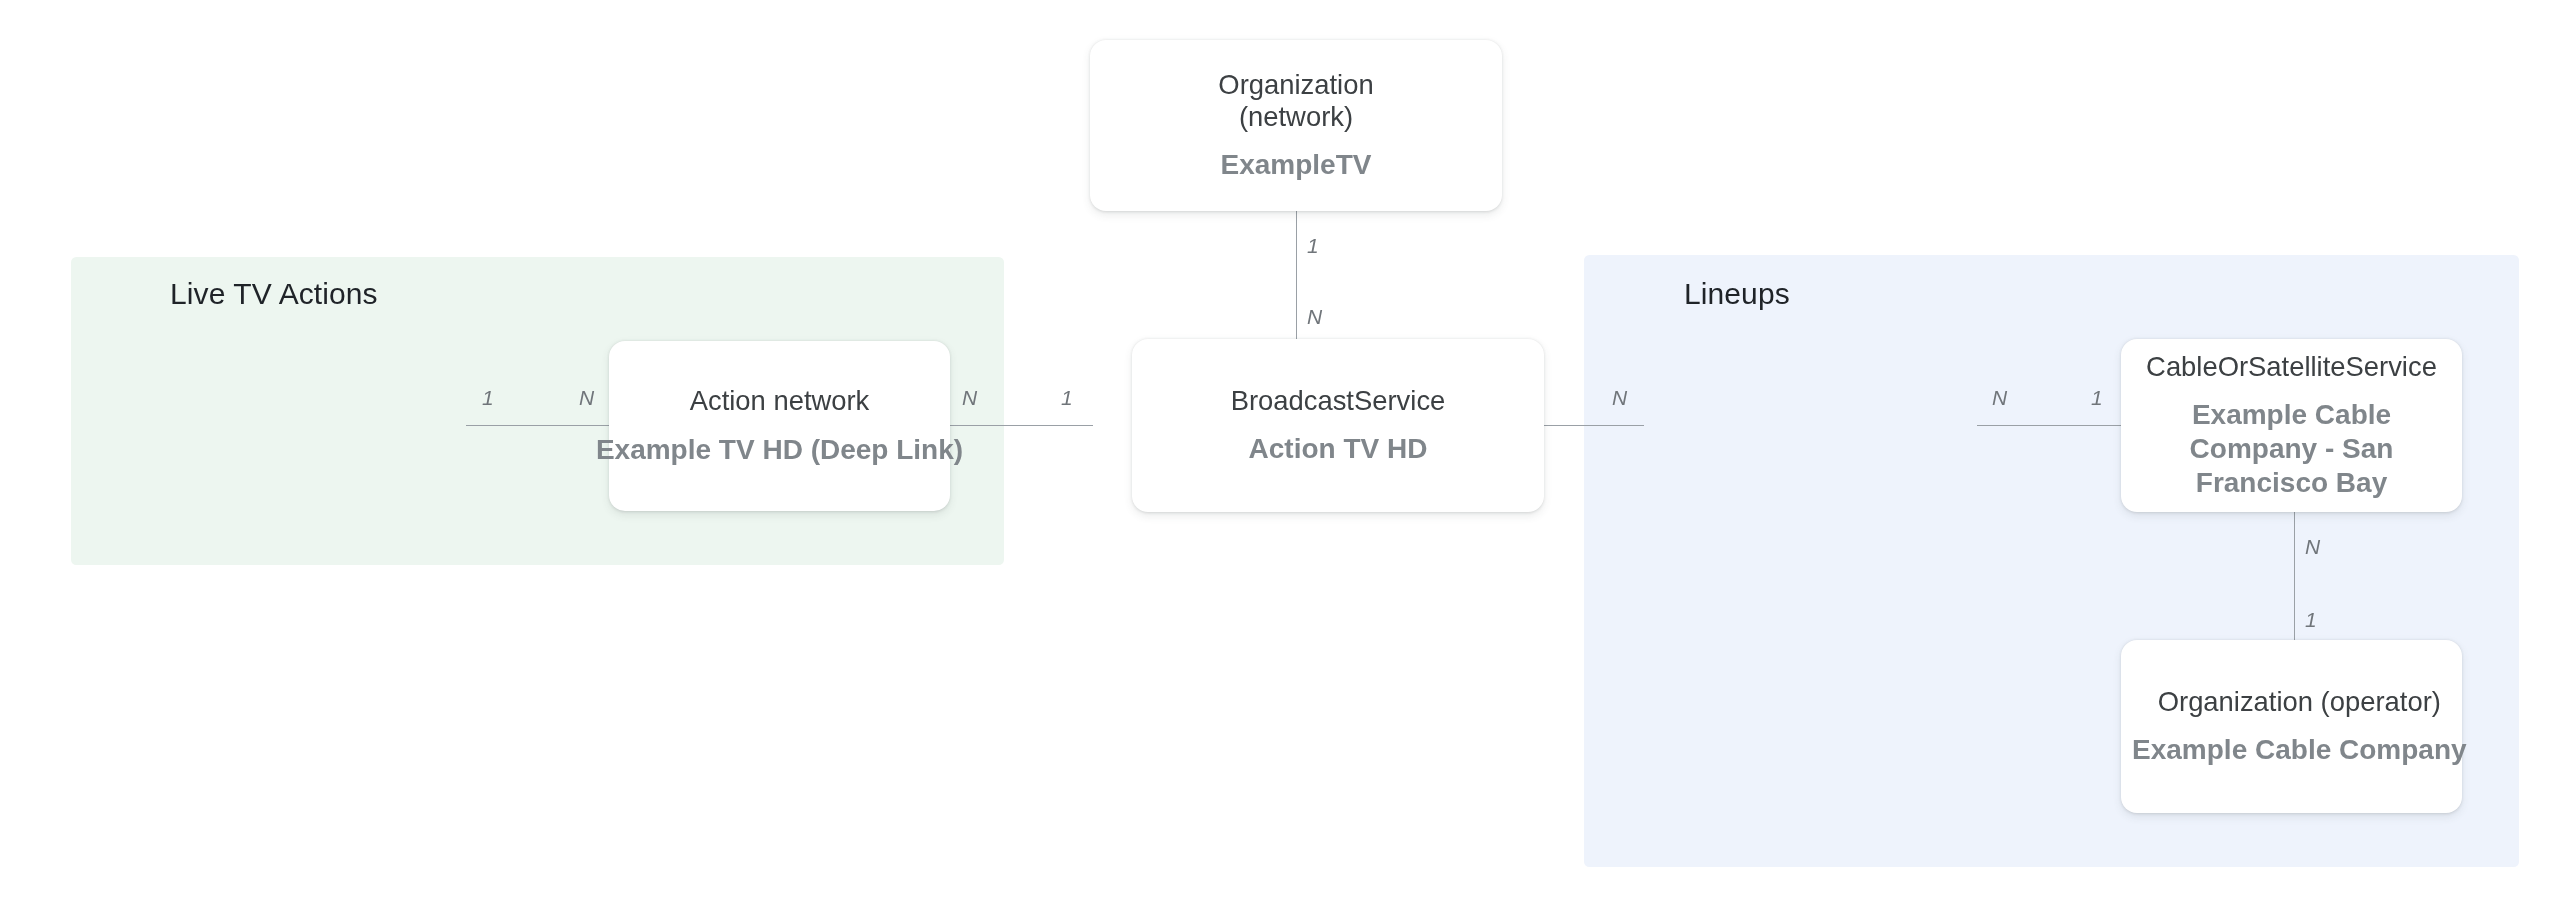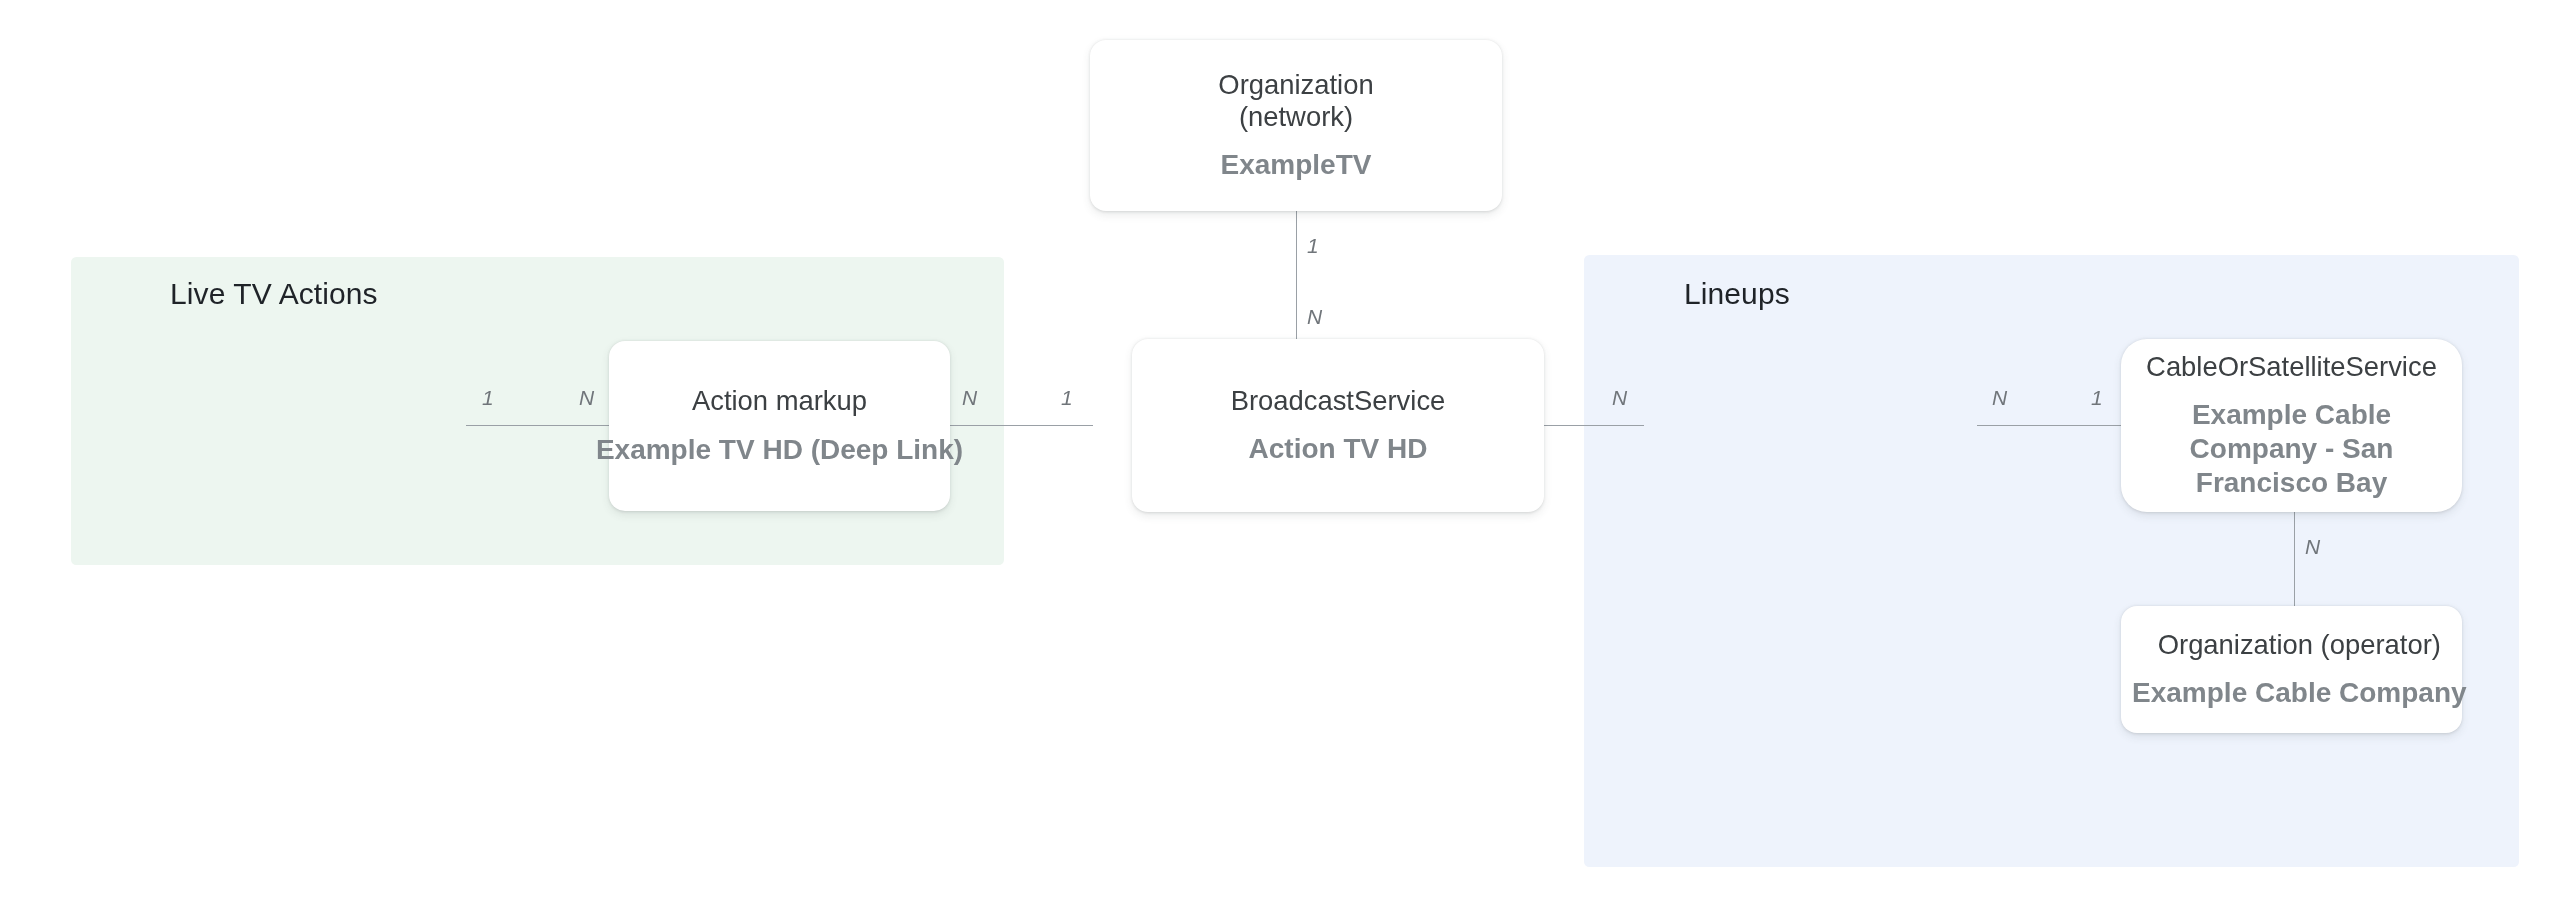--- a/index.html
+++ b/index.html
@@ -124,34 +124,34 @@
   <div class="card-label" id="clab-10" style="left: 2305px; top: 536px;">N</div>
   <div class="card-label" id="clab-11" style="left: 2305px; top: 609px;">1</div>
 
   <div class="card" id="card-0" style="left: 1090px; top: 40px; width: 412px; height: 171px;">
     <div class="card-title wrap" id="card-title-0">Organization<br>(network)</div>
     <div class="card-sub wrap">ExampleTV</div>
   </div>
 
 
   <div class="card" id="card-2" style="left: 609px; top: 341px; width: 341px; height: 170px;">
-    <div class="card-title" id="card-title-2">Action markup</div>
+    <div class="card-title" id="card-title-2">Action network</div>
     <div class="card-sub">Example TV HD (Deep Link)</div>
   </div>
 
   <div class="card" id="card-3" style="left: 1132px; top: 339px; width: 412px; height: 173px;">
     <div class="card-title" id="card-title-3">BroadcastService</div>
     <div class="card-sub">Action TV HD</div>
   </div>
 
 
-  <div class="card" id="card-5" style="left: 2121px; top: 339px; width: 341px; height: 173px; border-radius: 26px;">
+  <div class="card" id="card-5" style="left: 2121px; top: 339px; width: 341px; height: 173px;">
     <div class="card-title wrap" id="card-title-5">CableOrSatelliteService</div>
     <div class="card-sub wrap">Example Cable Company - San Francisco Bay</div>
   </div>
 
-  <div class="card" id="card-6" style="left: 2121px; top: 606px; width: 341px; height: 127px; padding-left: 28px;">
+  <div class="card" id="card-6" style="left: 2121px; top: 640px; width: 341px; height: 173px; padding-left: 28px;">
     <div class="card-title" id="card-title-6">Organization (operator)</div>
     <div class="card-sub">Example Cable Company</div>
   </div>
 
 </div>
 
 
 </body></html>

